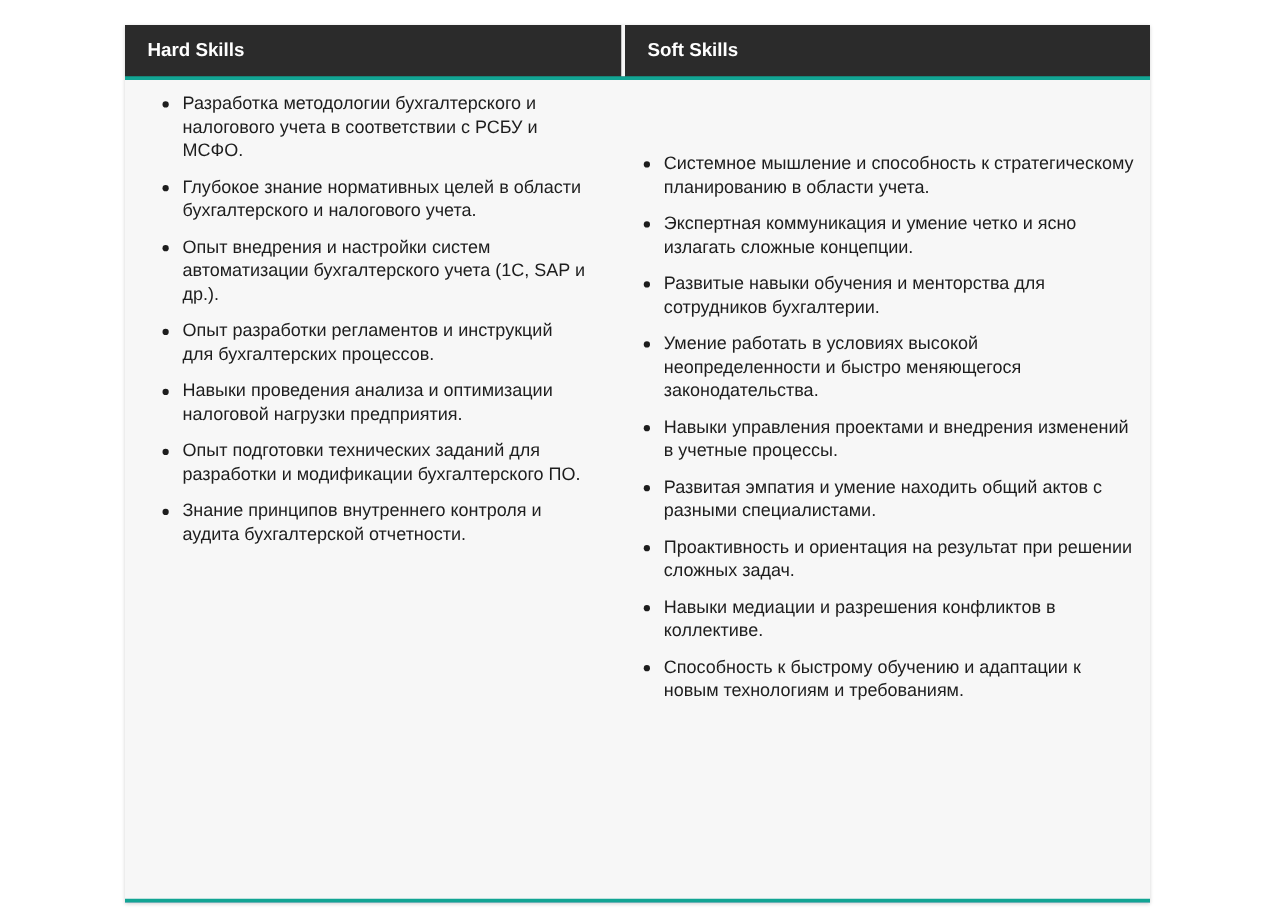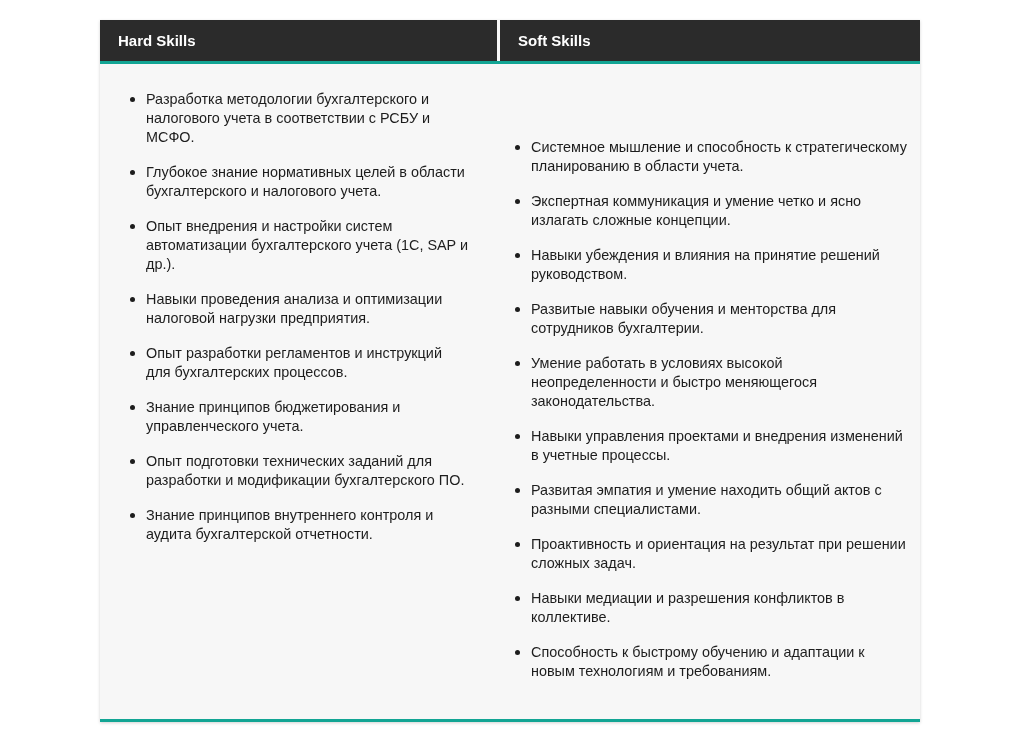--- a/index.html
+++ b/index.html
@@ -93,21 +93,21 @@
     padding: 0 18px 0 30px;
     width: 100%;
     box-sizing: border-box;
   }
 
   ul.skill-list li {
     position: relative;
     color: #1d1d1d;
     font-size: 14.4px;
     line-height: 19px;
-    margin: 16px 0 10px 0;
+    margin: 0 0 10px 0;
     padding-left: 16px;
   }
 
   ul.skill-list li::before {
     content: "";
     position: absolute;
     left: 0;
     top: 7px;
     width: 5px;
     height: 5px;
@@ -139,32 +139,30 @@
         <span>Soft Skills</span>
       </div>
     </div>
 
     <div class="card-body">
       <div class="col hard">
         <ul class="skill-list" id="hard-list">
             <li>Разработка методологии бухгалтерского и налогового учета в соответствии с РСБУ и МСФО.</li>
             <li>Глубокое знание нормативных целей в области бухгалтерского и налогового учета.</li>
             <li>Опыт внедрения и настройки систем автоматизации бухгалтерского учета (1С, SAP и др.).</li>
+            <li>Опыт разработки регламентов и инструкций для бухгалтерских процессов.</li>
             <li>Навыки проведения анализа и оптимизации налоговой нагрузки предприятия.</li>
-            <li>Опыт разработки регламентов и инструкций для бухгалтерских процессов.</li>
-            <li>Знание принципов бюджетирования и управленческого учета.</li>
             <li>Опыт подготовки технических заданий для разработки и модификации бухгалтерского ПО.</li>
             <li>Знание принципов внутреннего контроля и аудита бухгалтерской отчетности.</li>
           </ul>
       </div>
       <div class="col soft">
         <ul class="skill-list" id="soft-list">
             <li>Системное мышление и способность к стратегическому планированию в области учета.</li>
             <li>Экспертная коммуникация и умение четко и ясно излагать сложные концепции.</li>
-            <li>Навыки убеждения и влияния на принятие решений руководством.</li>
             <li>Развитые навыки обучения и менторства для сотрудников бухгалтерии.</li>
             <li>Умение работать в условиях высокой неопределенности и быстро меняющегося законодательства.</li>
             <li>Навыки управления проектами и внедрения изменений в учетные процессы.</li>
             <li>Развитая эмпатия и умение находить общий актов с разными специалистами.</li>
             <li>Проактивность и ориентация на результат при решении сложных задач.</li>
             <li>Навыки медиации и разрешения конфликтов в коллективе.</li>
             <li>Способность к быстрому обучению и адаптации к новым технологиям и требованиям.</li>
           </ul>
       </div>
     </div>

